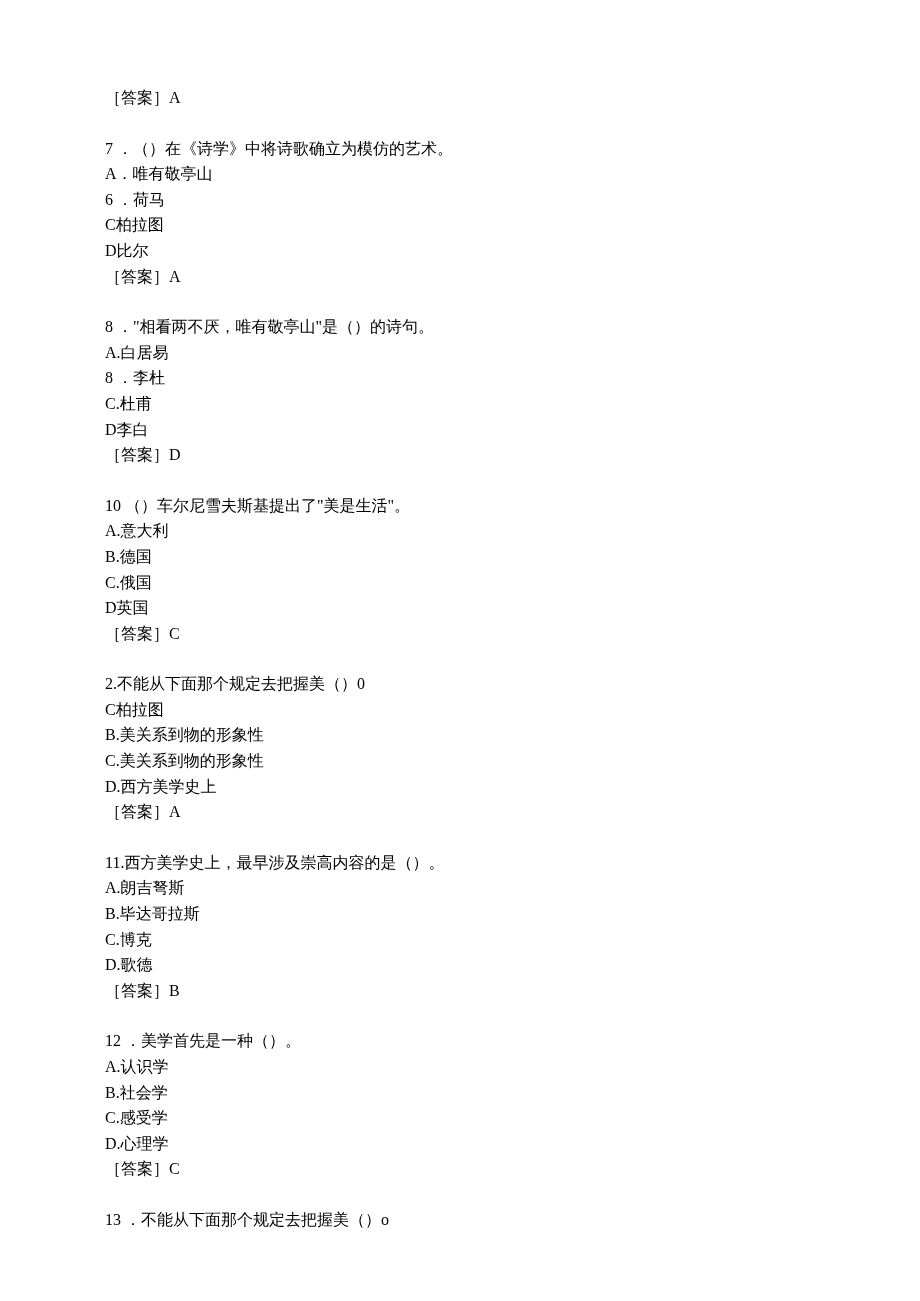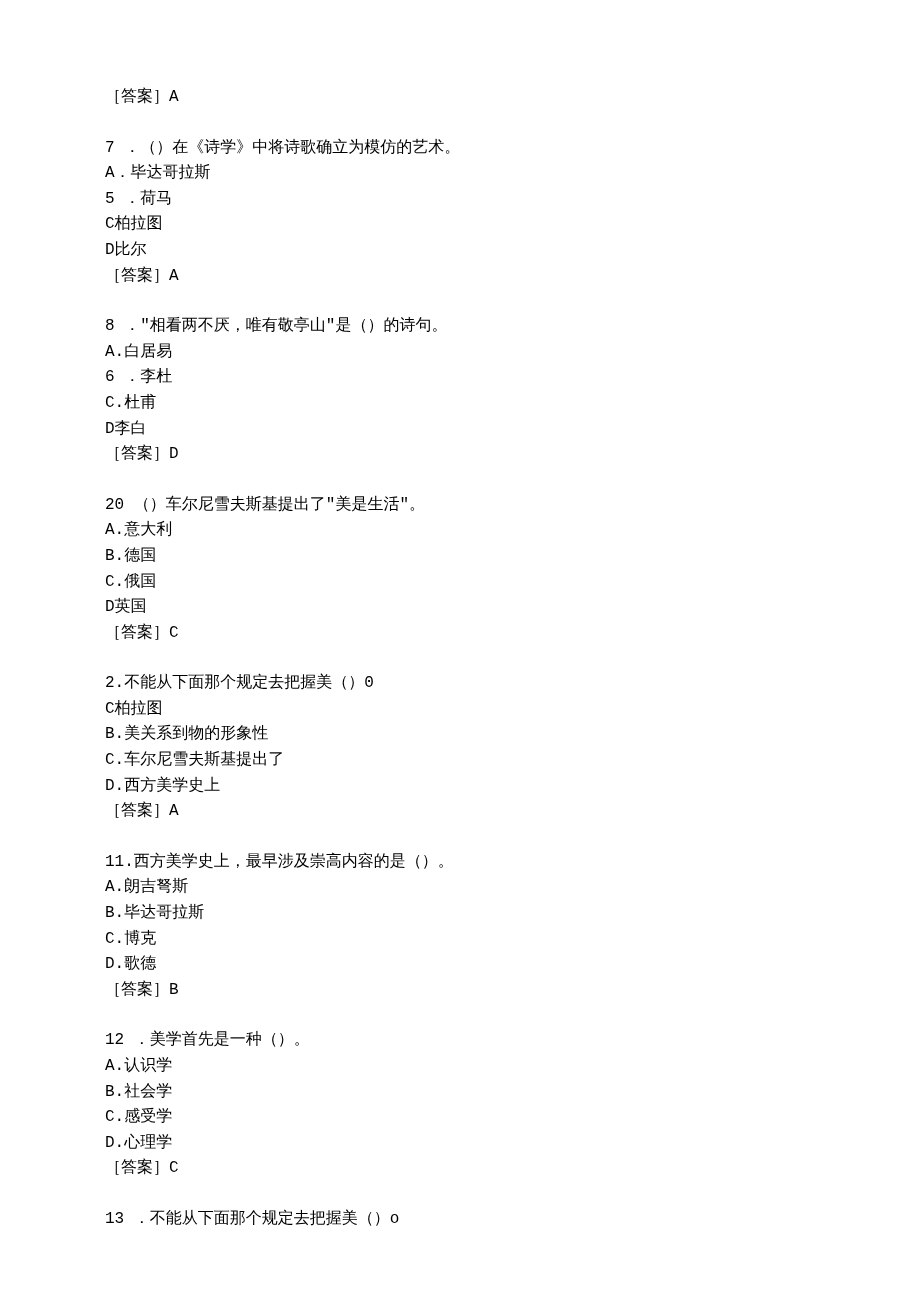--- a/index.html
+++ b/index.html
@@ -1,19 +1,18 @@
 <!DOCTYPE html>
 <html><head>
   <meta charset="utf-8">
   <style>
     * {
       margin: 0;
       padding: 0;
       box-sizing: border-box;
-      font-family: Liberation Mono, monospace;
     }
     body {
       width: 920px;
       min-height: 1301px;
       background: #ffffff;
       font-family: "SimSun", "宋体", serif;
       font-size: 16px;
       line-height: 1.6;
       color: #000000;
       padding: 85px 0 0 105px;
@@ -25,47 +24,47 @@
       height: 25px;
     }
   </style>
 </head>
 <body>
 
 <div class="line">［答案］A</div>
 <div class="spacer"></div>
 
 <div class="line"><span>7 ．</span><span>（）在《诗学》中将诗歌确立为模仿的艺术。</span></div>
-<div class="line">A．毕达哥拉斯</div>
-<div class="line">5 ．荷马</div>
+<div class="line">A．唯有敬亭山</div>
+<div class="line">6 ．荷马</div>
 <div class="line">C柏拉图</div>
 <div class="line">D比尔</div>
 <div class="line">［答案］A</div>
 <div class="spacer"></div>
 
 <div class="line"><span>8 ．</span><span>"相看两不厌，唯有敬亭山"是（）的诗句。</span></div>
 <div class="line">A.白居易</div>
-<div class="line">6 ．李杜</div>
+<div class="line">8 ．李杜</div>
 <div class="line">C.杜甫</div>
 <div class="line">D李白</div>
 <div class="line">［答案］D</div>
 <div class="spacer"></div>
 
-<div class="line"><span>20 </span><span>（）车尔尼雪夫斯基提出了"美是生活"。</span></div>
+<div class="line"><span>10 </span><span>（）车尔尼雪夫斯基提出了"美是生活"。</span></div>
 <div class="line">A.意大利</div>
 <div class="line">B.德国</div>
 <div class="line">C.俄国</div>
 <div class="line">D英国</div>
 <div class="line">［答案］C</div>
 <div class="spacer"></div>
 
 <div class="line"><span>2.</span><span>不能从下面那个规定去把握美（）0</span></div>
 <div class="line">C柏拉图</div>
 <div class="line">B.美关系到物的形象性</div>
-<div class="line">C.车尔尼雪夫斯基提出了</div>
+<div class="line">C.美关系到物的形象性</div>
 <div class="line">D.西方美学史上</div>
 <div class="line">［答案］A</div>
 <div class="spacer"></div>
 
 <div class="line"><span>11.</span><span>西方美学史上，最早涉及崇高内容的是（）。</span></div>
 <div class="line">A.朗吉弩斯</div>
 <div class="line">B.毕达哥拉斯</div>
 <div class="line">C.博克</div>
 <div class="line">D.歌德</div>
 <div class="line">［答案］B</div>

